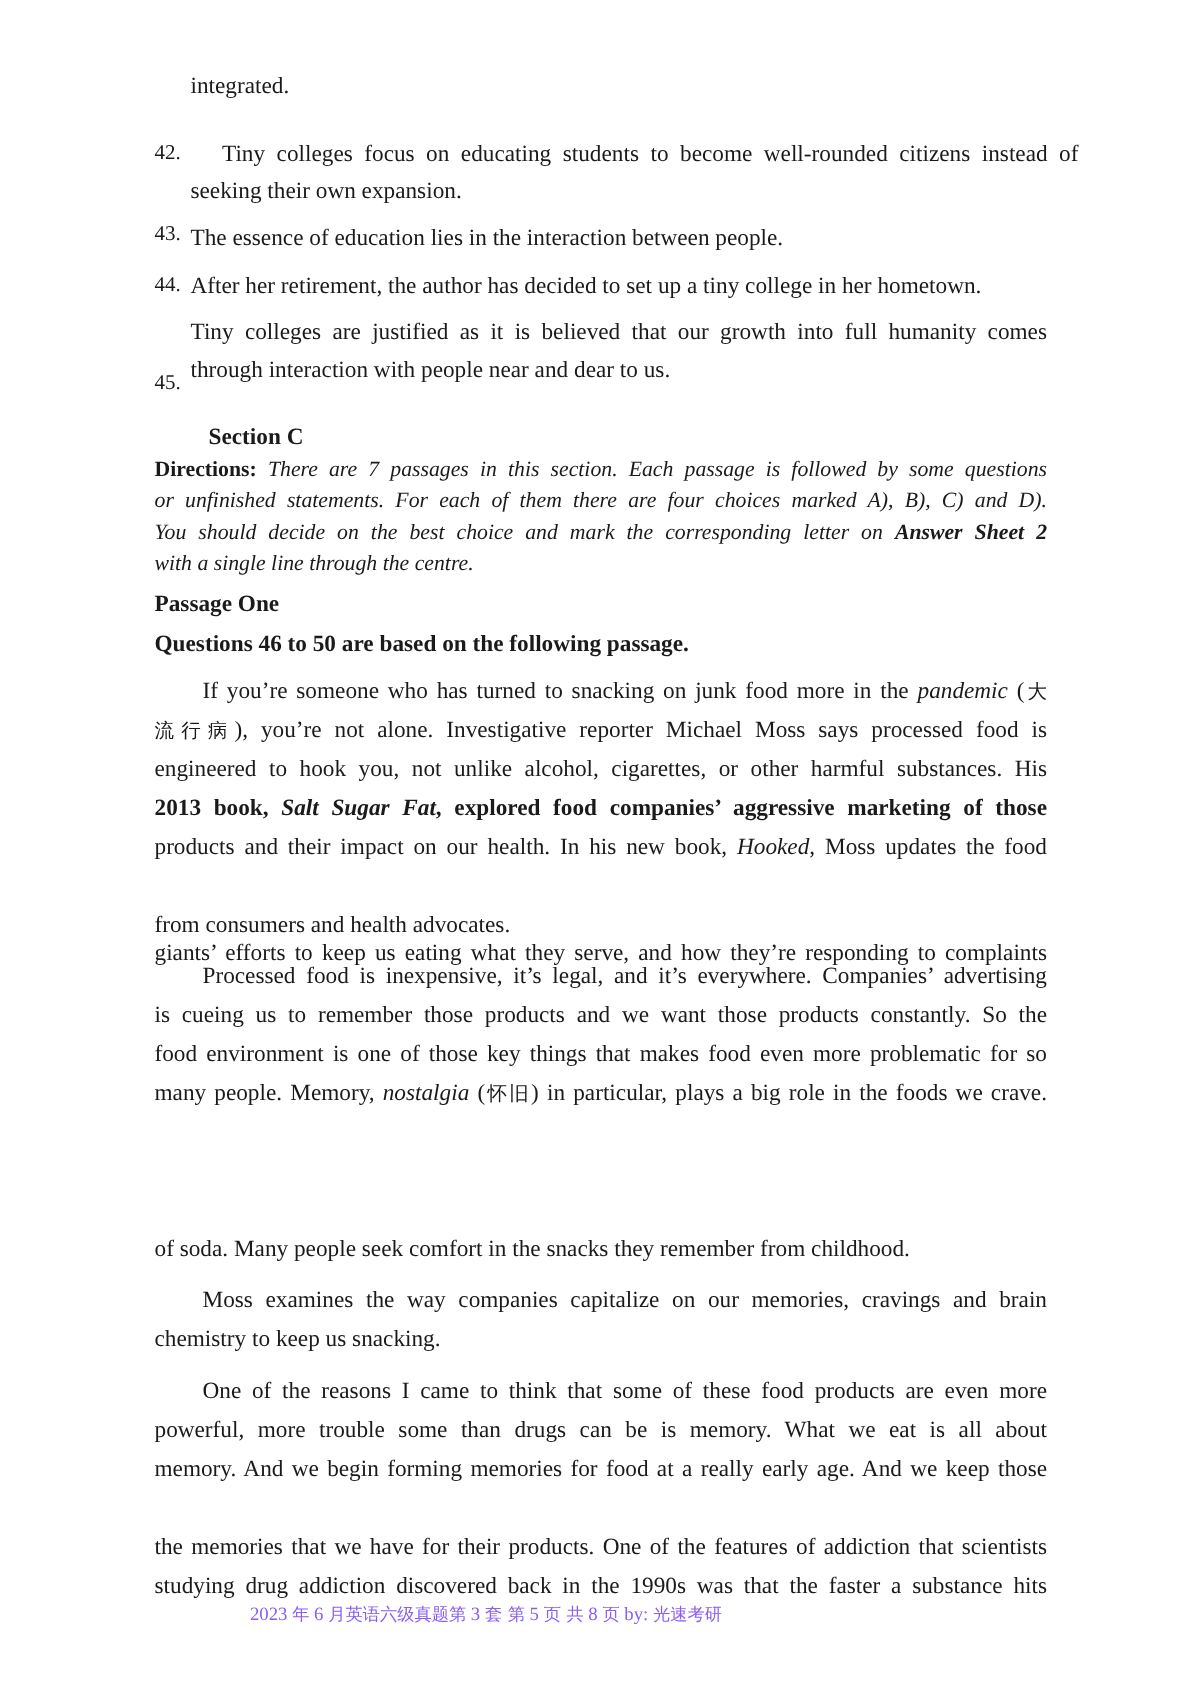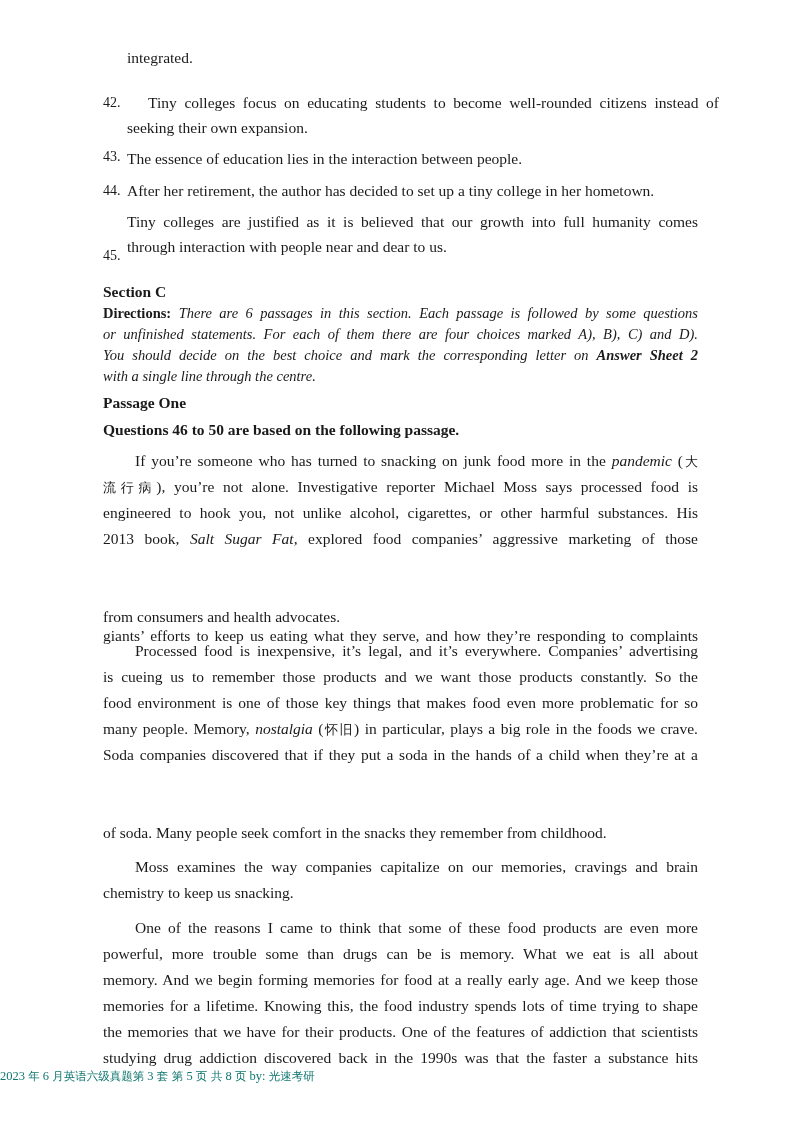--- a/index.html
+++ b/index.html
@@ -9,22 +9,22 @@
     .ln { position: absolute; left: 103px; width: 595px; font-size: 15.5px; line-height: 20px;
           white-space: nowrap; }
     .j { text-align: justify; text-align-last: justify; }
     .hang { left: 127px; width: 571px; }
     .indent { left: 135px; width: 563px; }
     .num { position: absolute; left: 103px; font-size: 14px; line-height: 20px; }
     .bold { font-weight: bold; }
     .it { font-style: italic; }
     .dir { font-size: 14.5px; }
     .cn { font-family: "DejaVu Sans", sans-serif; font-size: 13px; }
-    .footer { position: absolute; left: 0; width: 648px; top: 1068px; 
-              font-size: 12.5px; line-height: 16px; color: #0f766e; }
+    .footer { position: absolute; left: 0; width: 648px; top: 1068px; text-align: center;
+              font-size: 12.5px; line-height: 16px; color: #8b5cf6; }
     .footer span.cn { font-size: 11.5px; }
   </style>
 </head>
 <body>
 
 <div class="page">
 
   <div class="ln hang" style="top:48px;">integrated.</div>
 
   <div class="num" style="top:93px;">42.</div>
@@ -34,65 +34,66 @@
   <div class="num" style="top:147px;">43.</div>
   <div class="ln hang" style="top:149px;">The essence of education lies in the interaction between people.</div>
 
   <div class="num" style="top:181px;">44.</div>
   <div class="ln hang" style="top:181px;">After her retirement, the author has decided to set up a tiny college in her hometown.</div>
 
   <div class="num" style="top:212px;margin-top:34px;">45.</div>
   <div class="ln hang j" style="top:212px;">Tiny colleges are justified as it is believed that our growth into full humanity comes</div>
   <div class="ln hang" style="top:237px;">through interaction with people near and dear to us.</div>
 
-  <div class="ln bold" style="top:282px;">Section C</div>
+  <div class="ln bold" style="top:282px;margin-left:36px;">Section C</div>
 
   <div class="ln j dir" style="top:303px;">
     <span class="bold">Directions:</span>
-    <span class="it">There are 6 passages in this section. Each passage is followed by some questions</span>
+    <span class="it">There are 7 passages in this section. Each passage is followed by some questions</span>
   </div>
   <div class="ln j dir it" style="top:324px;">or unfinished statements. For each of them there are four choices marked A), B), C) and D).</div>
   <div class="ln j dir" style="top:345px;">
     <span class="it">You should decide on the best choice and mark the corresponding letter on</span>
     <span class="it bold">Answer Sheet 2</span>
   </div>
   <div class="ln dir it" style="top:366px;">with a single line through the centre.</div>
 
   <div class="ln bold" style="top:393px;">Passage One</div>
   <div class="ln bold" style="top:420px;">Questions 46 to 50 are based on the following passage.</div>
 
   <div class="ln indent j" style="top:451px;">
     <span>If you’re someone who has turned to snacking on junk food more in the </span><span class="it">pandemic</span><span> (</span><span class="cn">大</span>
   </div>
   <div class="ln j" style="top:477px;">
     <span class="cn">流行病</span><span>), you’re not alone. Investigative reporter Michael Moss says processed food is</span>
   </div>
   <div class="ln j" style="top:503px;">engineered to hook you, not unlike alcohol, cigarettes, or other harmful substances. His</div>
-  <div class="ln j" style="top:529px;">
+  <div class="ln j" style="top:529px;font-weight:bold;">
     <span>2013 book, </span><span class="it">Salt Sugar Fat</span><span>, explored food companies’ aggressive marketing of those</span>
+  </div>
+  <div class="ln j" style="top:555px;">
+    <span>products and their impact on our health. In his new book, </span><span class="it">Hooked</span><span>, Moss updates the food</span>
   </div>
   <div class="ln j" style="top:594px;margin-top:32px;">giants’ efforts to keep us eating what they serve, and how they’re responding to complaints</div>
   <div class="ln" style="top:607px;">from consumers and health advocates.</div>
 
   <div class="ln indent j" style="top:641px;">Processed food is inexpensive, it’s legal, and it’s everywhere. Companies’ advertising</div>
   <div class="ln j" style="top:667px;">is cueing us to remember those products and we want those products constantly. So the</div>
   <div class="ln j" style="top:693px;">food environment is one of those key things that makes food even more problematic for so</div>
   <div class="ln j" style="top:719px;">
     <span>many people. Memory, </span><span class="it">nostalgia</span><span> (</span><span class="cn">怀旧</span><span>) in particular, plays a big role in the foods we crave.</span>
   </div>
-  <div class="ln j" style="top:745px;">Soda companies discovered that if they put a soda in the hands of a child when they’re at a</div>
   <div class="ln" style="top:823px;">of soda. Many people seek comfort in the snacks they remember from childhood.</div>
 
   <div class="ln indent j" style="top:857px;">Moss examines the way companies capitalize on our memories, cravings and brain</div>
   <div class="ln" style="top:883px;">chemistry to keep us snacking.</div>
 
   <div class="ln indent j" style="top:918px;">One of the reasons I came to think that some of these food products are even more</div>
   <div class="ln j" style="top:944px;">powerful, more trouble some than drugs can be is memory. What we eat is all about</div>
   <div class="ln j" style="top:970px;">memory. And we begin forming memories for food at a really early age. And we keep those</div>
-  <div class="ln j" style="top:996px;">memories for a lifetime. Knowing this, the food industry spends lots of time trying to shape</div>
   <div class="ln j" style="top:1022px;">the memories that we have for their products. One of the features of addiction that scientists</div>
   <div class="ln j" style="top:1048px;">studying drug addiction discovered back in the 1990s was that the faster a substance hits</div>
 
   <div class="footer">
     <span>2023</span>
     <span class="cn">年</span>
     <span>6</span>
     <span class="cn">月英语六级真题第</span>
     <span>3</span>
     <span class="cn">套  第</span>

